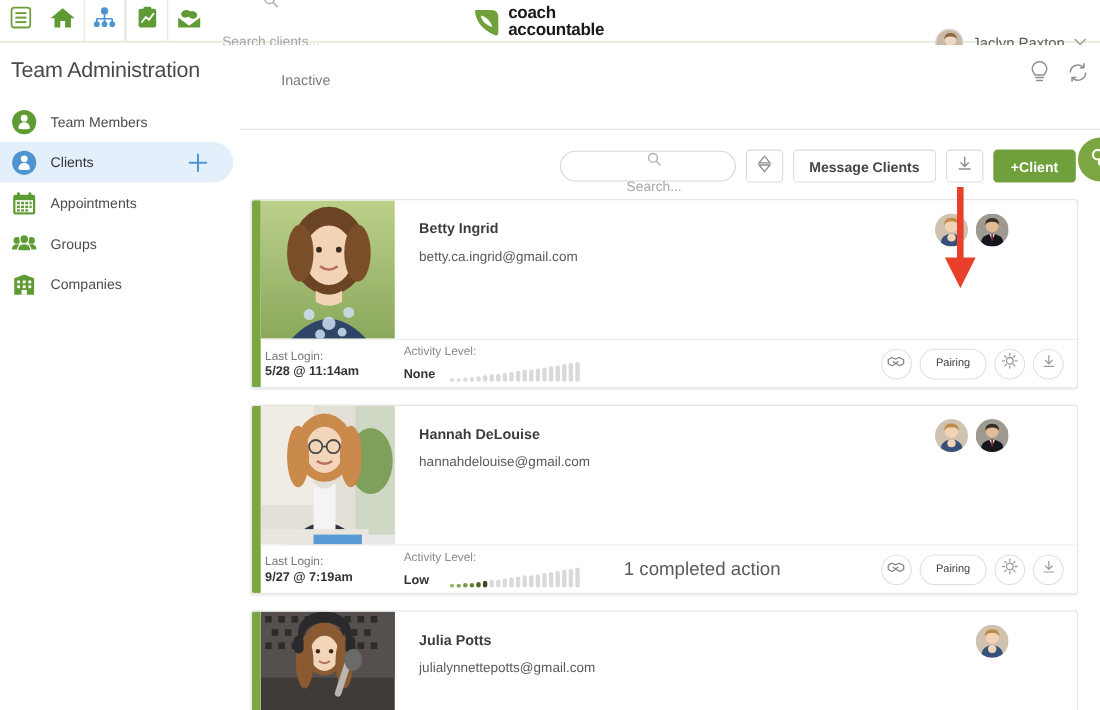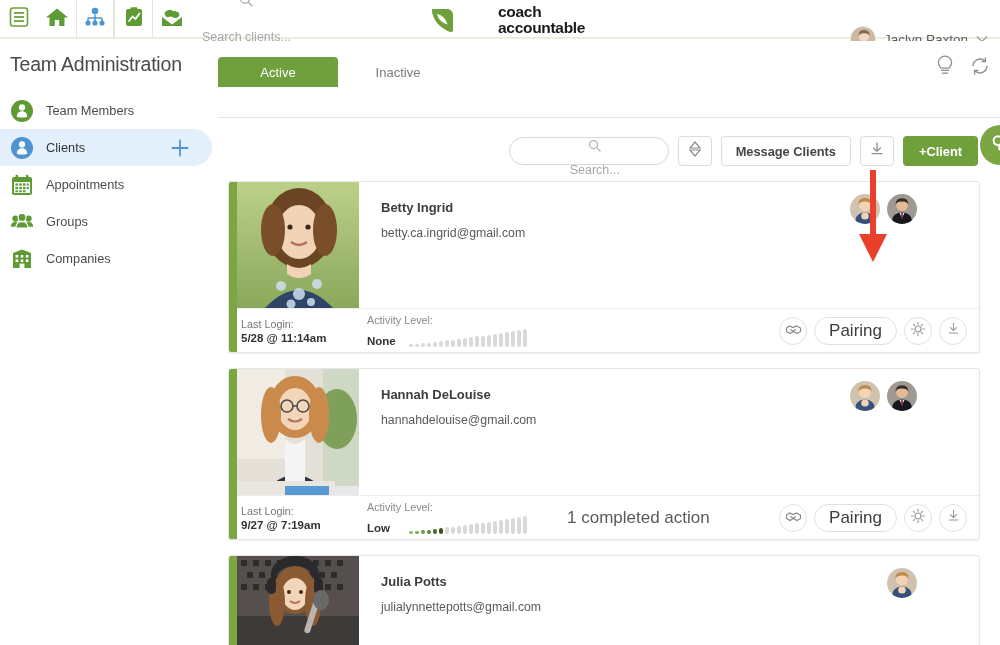--- a/index.html
+++ b/index.html
@@ -32,21 +32,21 @@
     margin-left: 12px;
     flex-direction: column;
   }
   .nav-search-text { font-size: 12.5px; color: #a6a6a6; }
 
   .brand {
     position: absolute; left: 430px; top: 4px;
     display: flex; align-items: center; gap: 7px;
   }
   .brand-mark { width: 25px; height: 27px; }
-  .brand-words { line-height: 1.03; margin-left: 36px; }
+  .brand-words { line-height: 1.03; }
   .brand-words div { font-size: 15.5px; font-weight: bold; color: #1a1a1a; letter-spacing: -0.3px; }
 
   .user-menu {
     position: absolute; right: 12px; top: 6px;
     display: flex; align-items: center; gap: 8px; margin-top: 20px;
   }
   .avatar-ring {
     width: 26px; height: 26px; border-radius: 50%;
     overflow: hidden; flex: none;
     border: 1px solid #ddd;
@@ -180,21 +180,21 @@
   .foot-stats { font-size: 17px; color: #5a5a5a; flex: 1; padding-left: 10px; }
   .foot-btns {
     position: absolute; right: 12px; top: 50%; transform: translateY(-50%);
     display: flex; align-items: center; gap: 7px;
   }
   .rnd-btn {
     height: 28px; min-width: 28px; border: 1px solid #e0e0e0;
     border-radius: 14px; background: #fff;
     display: flex; align-items: center; justify-content: center;
   }
-  .rnd-btn.txt { padding: 0 14px; font-size: 17px; color: #3d3d3d; }
+  .rnd-btn.txt { padding: 0 14px; font-size: 10px; color: #3d3d3d; }
 
   .scrollmark {
     position: absolute; left: 48px; bottom: 0; width: 98px; height: 9px;
     background: #e8e8e8;
   }
   .scrollmark i { display: block; width: 44px; height: 9px; background: #589ad4; }
 
   .red-arrow { position: absolute; left: 856px; top: 168px; }
 </style>
 </head>
@@ -384,23 +384,20 @@
         </svg>
       </span>
       <span class="side-label">Companies</span>
     </div>
   </div>
 </div>
 
 <div class="main">
 
   <div class="tabs">
-    <div class="tab active">
-      <span>Active</span>
-    </div>
     <div class="tab inactive">
       <span>Inactive</span>
     </div>
   </div>
   <div class="tabs-rule"></div>
 
   <div class="tool-icons">
     <span>
       <svg width="20" height="24" viewBox="0 0 20 24">
         <path d="M10 2.2 c4 0 6.6 3 6.6 6.4 c0 2.7 -1.8 4 -2.6 5.6 l-8 0 c-0.8 -1.6 -2.6 -2.9 -2.6 -5.6 c0 -3.4 2.6 -6.4 6.6 -6.4 Z" fill="none" stroke="#8e8e8e" stroke-width="1.3"></path>

